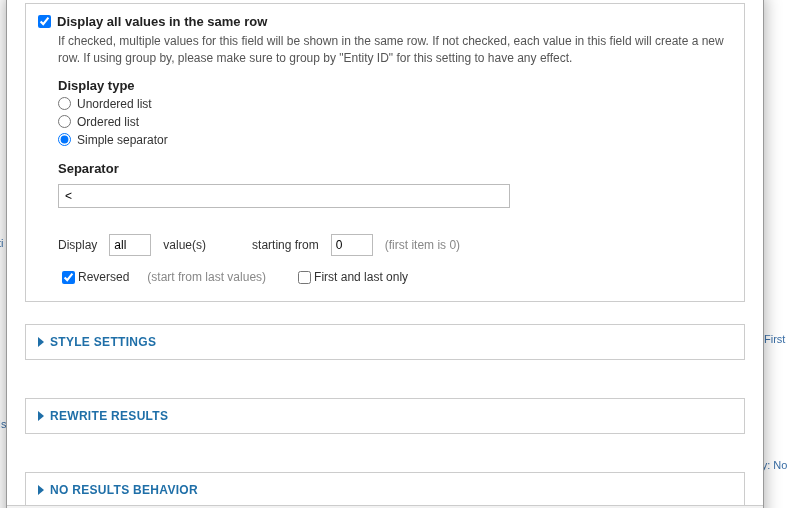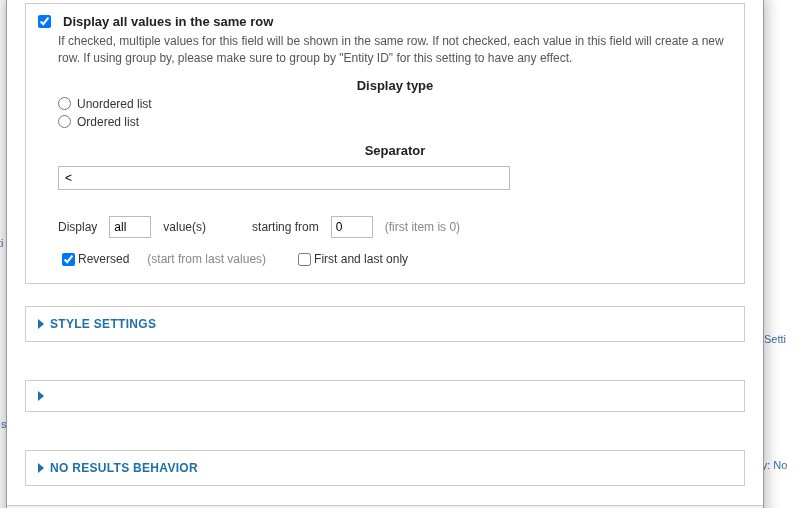--- a/index.html
+++ b/index.html
@@ -62,21 +62,21 @@
     padding: 10px 12px 14px 12px;
     margin-bottom: 22px;
     background: #fff;
   }
   .inner-block {
     padding-left: 20px;
   }
   .checkbox-row {
     display: flex;
     align-items: center;
-    gap: 12px;
+    gap: 6px;
     margin: 0 0 2px 0;
   }
   .checkbox-row input[type=checkbox] {
     margin: 0;
   }
   .bold-label {
     font-weight: bold;
     color: #222;
     font-size: 13px;
   }
@@ -84,21 +84,20 @@
     color: #555;
     font-size: 12px;
     line-height: 1.45;
     margin: 4px 0 10px 0;
   }
   .section-label {
     font-weight: bold;
     color: #222;
     font-size: 13px;
     margin: 8px 0 4px 0;
-    text-align: center;
   }
   .radio-row {
     display: flex;
     align-items: center;
     gap: 6px;
     margin: 4px 0;
     font-size: 12px;
     color: #333;
   }
   .radio-row input[type=radio] { margin: 0; }
@@ -166,21 +165,21 @@
     gap: 12px;
     padding: 0 14px;
   }
 </style>
 </head>
 <body>
 
 <div class="viewport">
 
   <div class="bg-right">
-    <span class="bg-item" style="top:332px; left:12px;">Setti</span>
+    <span class="bg-item" style="top:332px; left:12px;">First</span>
     <span class="bg-item" style="top:458px; left:6px;">ry:  No</span>
   </div>
   <div class="bg-left">
     <span class="bg-item" style="top:236px; left:-2px;">ti</span>
     <span class="bg-item" style="top:417px; left:-2px;">Is</span>
   </div>
 
   <div class="modal">
     <div class="modal-scroll">
 
@@ -194,20 +193,24 @@
 
           <div class="section-label">Display type</div>
 
           <label class="radio-row">
             <input type="radio" name="disptype" style="">
             <span>Unordered list</span>
           </label>
           <label class="radio-row">
             <input type="radio" name="disptype" style="">
             <span>Ordered list</span>
+          </label>
+          <label class="radio-row">
+            <input type="radio" name="disptype" checked="" style="">
+            <span>Simple separator</span>
           </label>
 
           <div class="section-label" style="margin-top:14px;">Separator</div>
           <input type="text" class="text-input sep-input" value="&lt;" style="">
 
           <div class="inline-row">
             <span>Display</span>
             <input type="text" class="text-input small-input" value="all" style="">
             <span>value(s)</span>
             <span class="gap"></span>
@@ -230,20 +233,21 @@
         </div>
       </div>
 
       <div class="collapse-section">
         <span class="tri"></span>
         <span class="title">STYLE SETTINGS</span>
       </div>
 
       <div class="collapse-section">
         <span class="tri"></span>
+        <span class="title">REWRITE RESULTS</span>
       </div>
 
       <div class="collapse-section">
         <span class="tri"></span>
         <span class="title">NO RESULTS BEHAVIOR</span>
       </div>
 
       <div style="height:8px"></div>
 
     </div>

